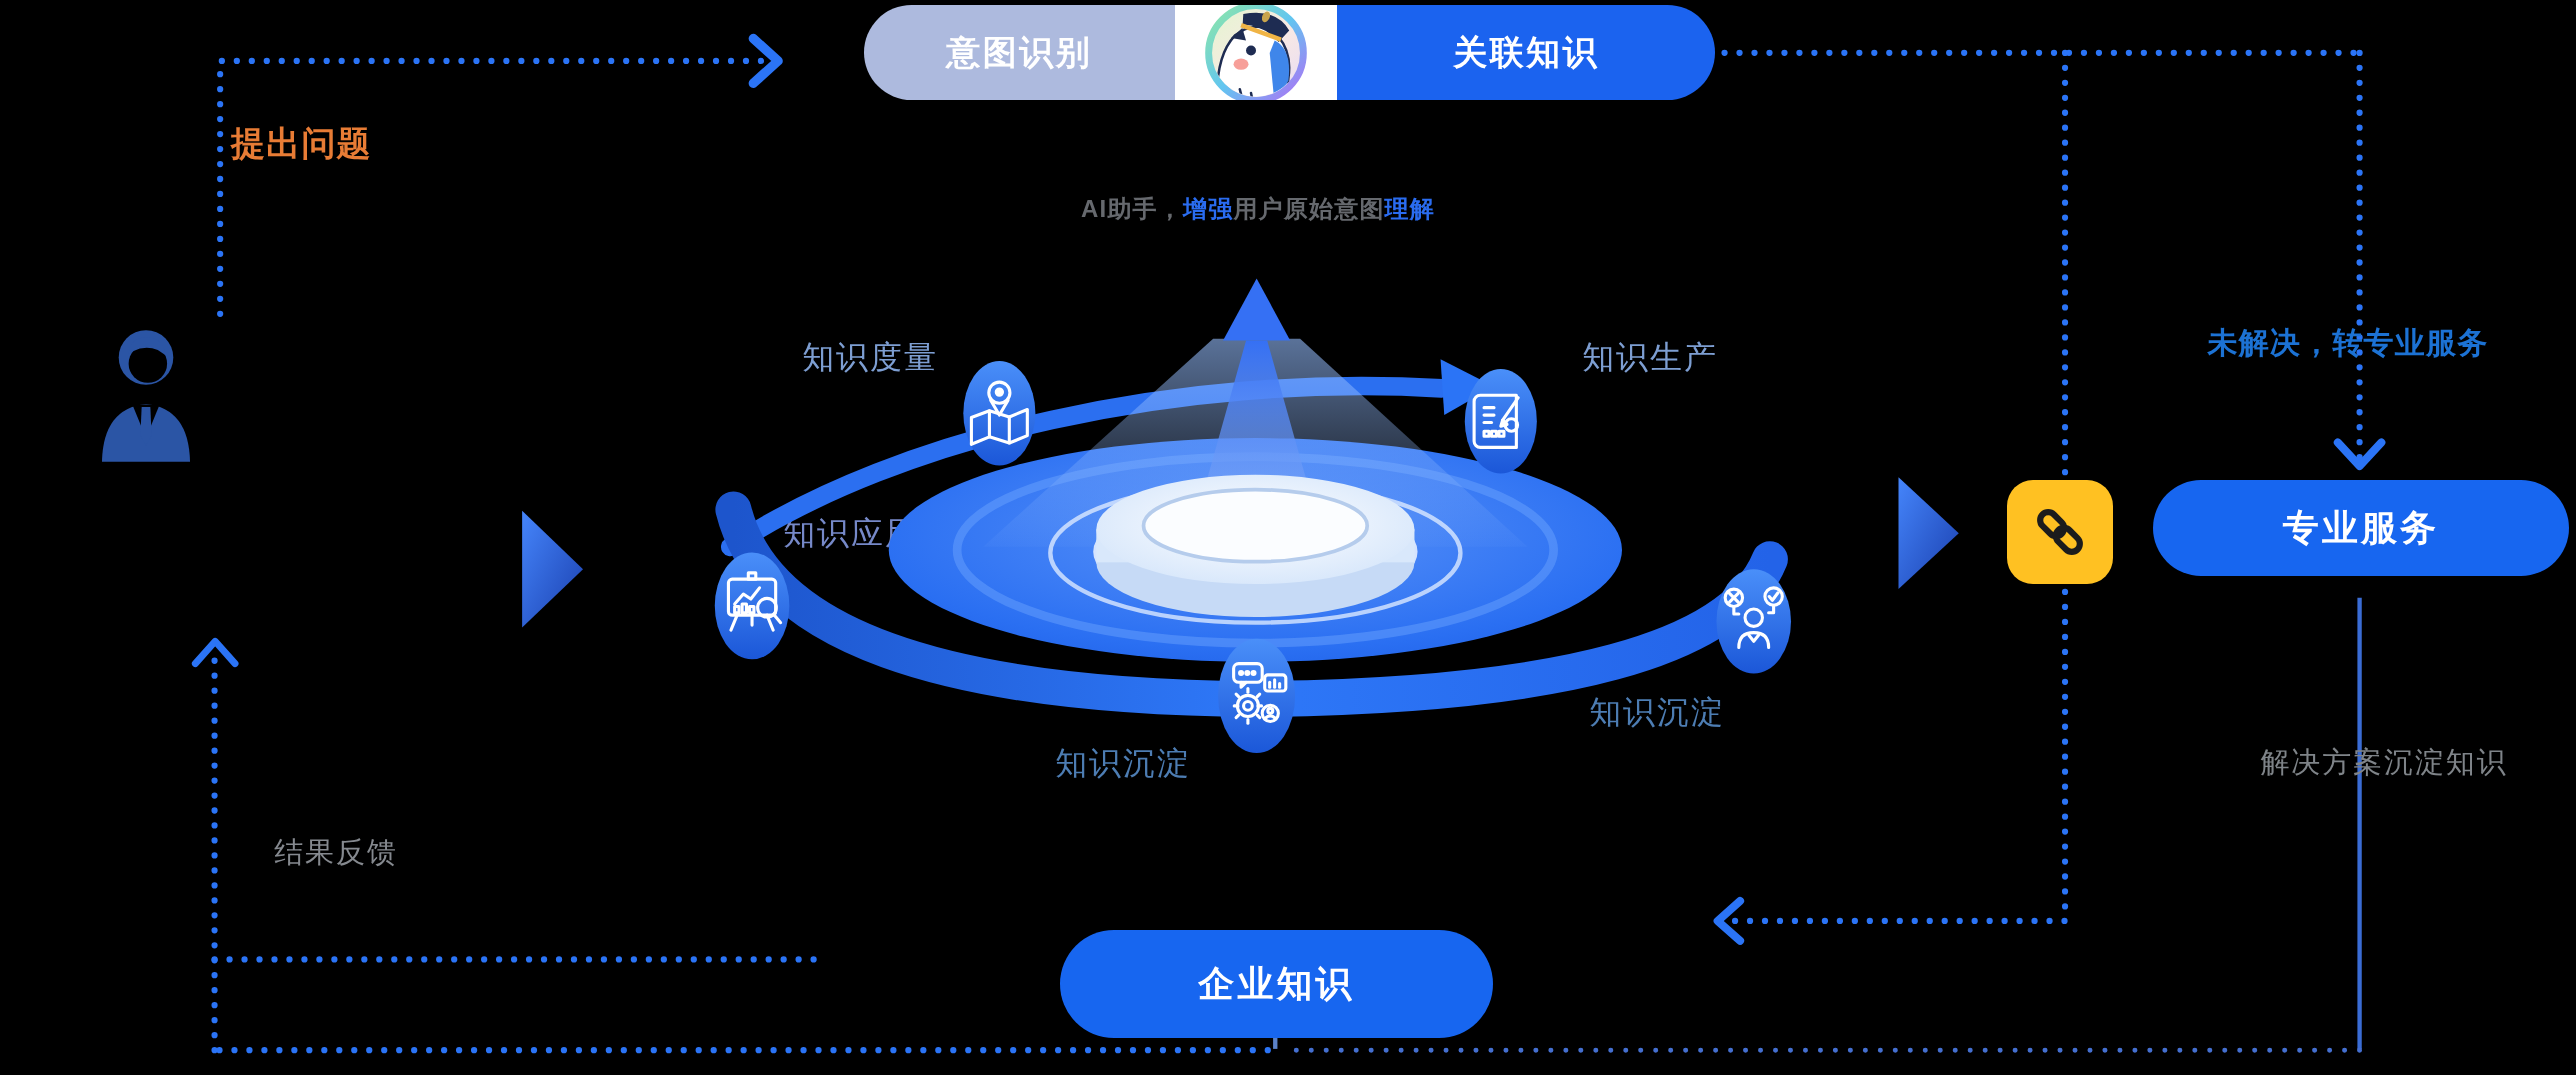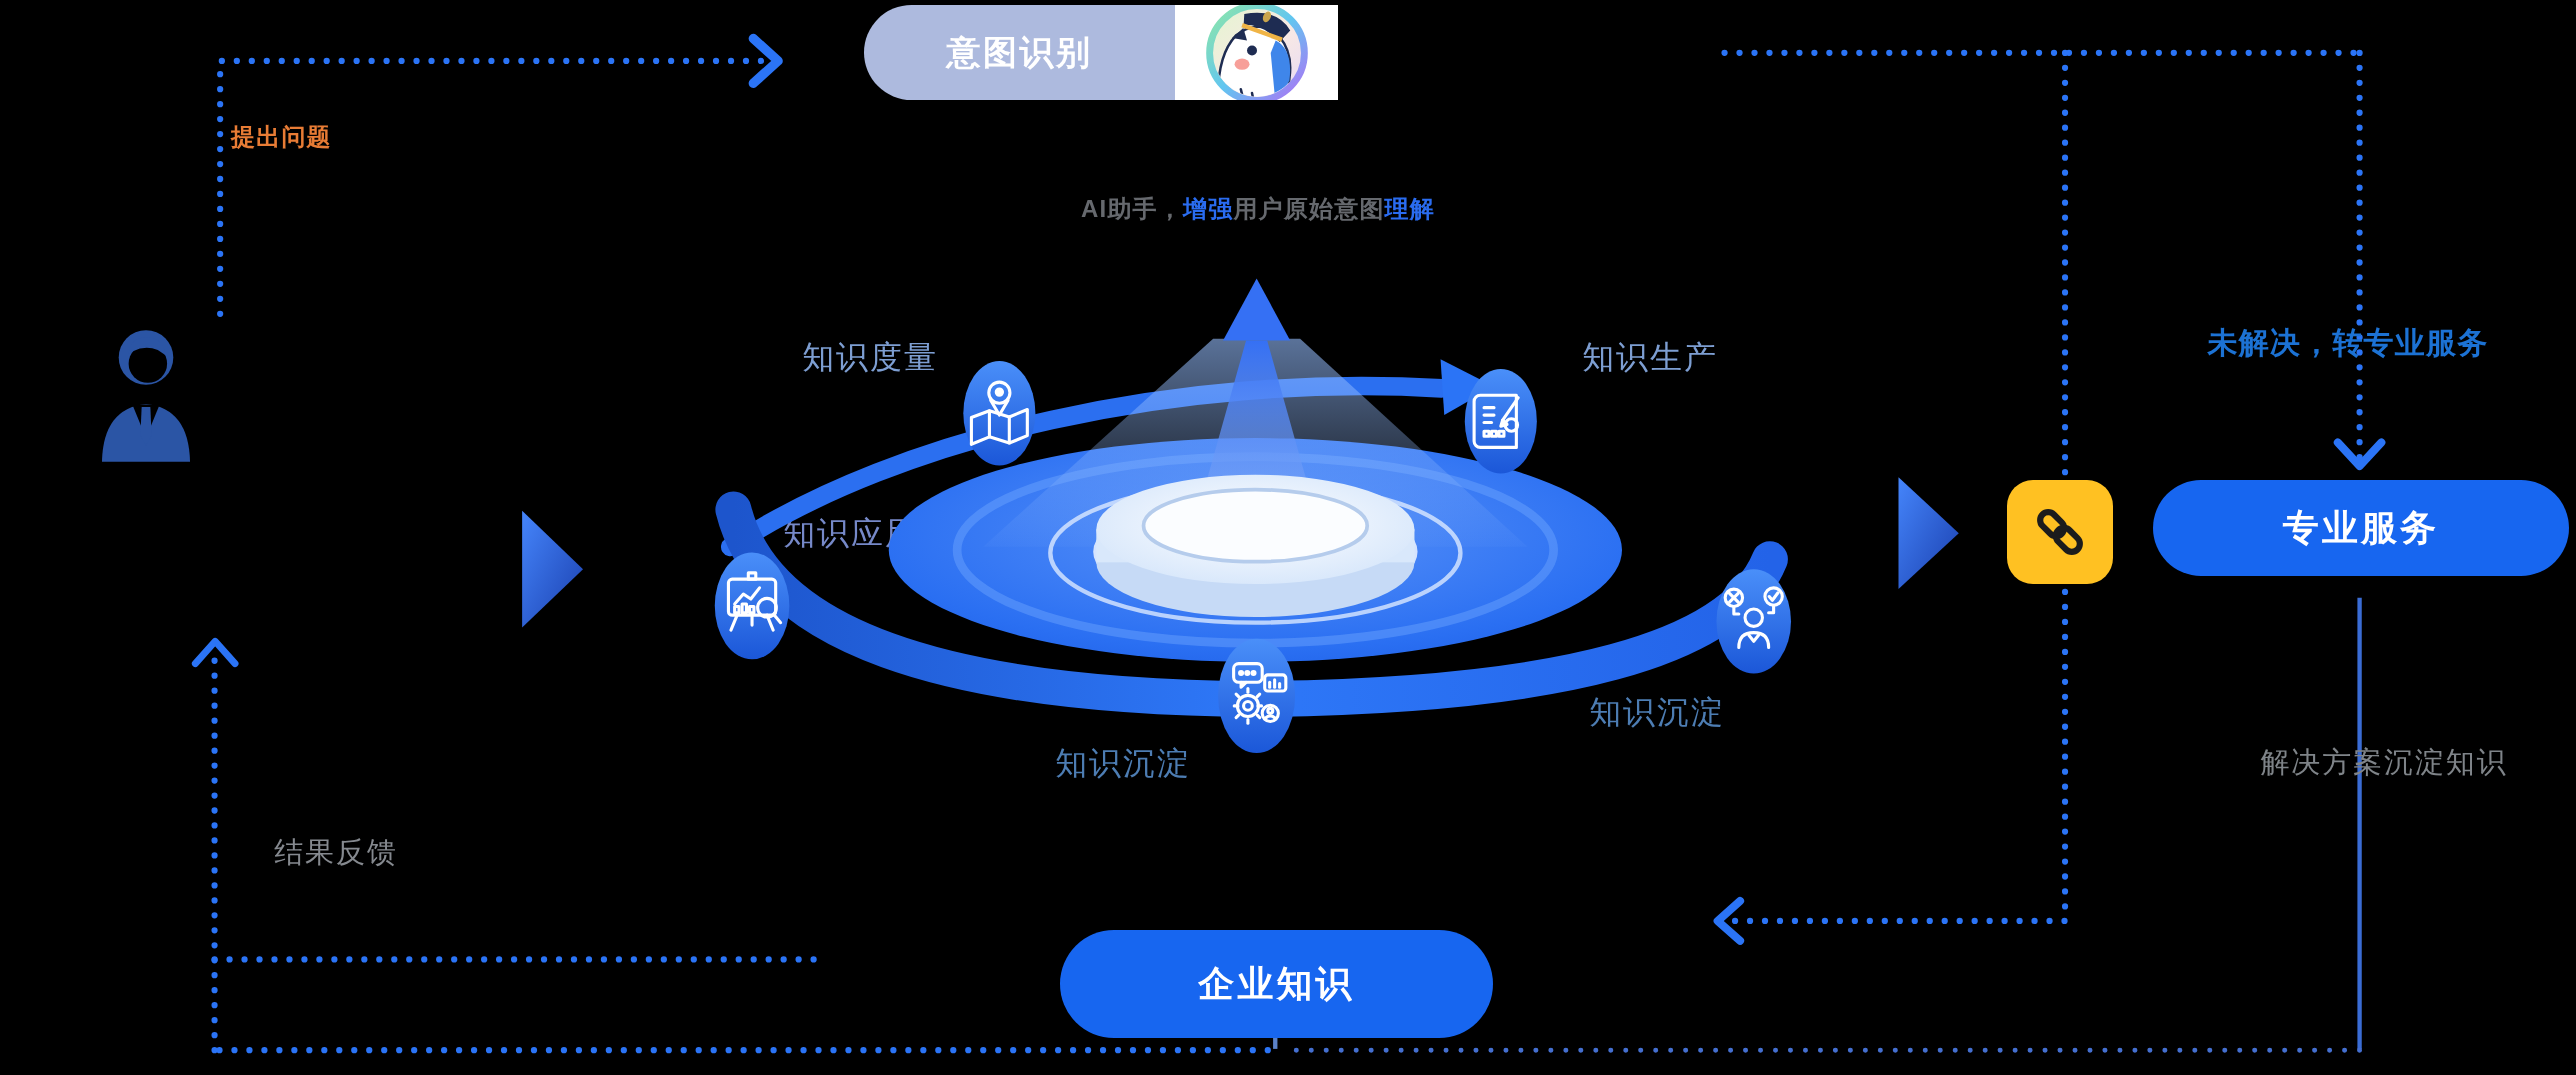--- a/index.html
+++ b/index.html
@@ -21,21 +21,21 @@
   
   .banner{position:absolute;left:864px;top:5px;width:851px;height:95px;border-radius:57px;
           overflow:hidden;display:flex;z-index:4;}
   .banner .seg{display:flex;align-items:center;justify-content:center;color:#fff;
                font-weight:bold;font-size:34px;letter-spacing:2.5px;}
   .seg-left{width:311px;background:#adbade;}
   .seg-mid{width:163px;background:#ffffff;}
   .seg-right{width:378px;background:#1b63ef;}
   
   .note{position:absolute;z-index:4;white-space:nowrap;}
-  .note-orange{color:#e87c35;font-weight:bold;font-size:24px;letter-spacing:1.2px;text-align:center;}
+  .note-orange{color:#e87c35;font-weight:bold;font-size:34px;letter-spacing:1.2px;text-align:center;}
   .note-blue{color:#1c72d4;font-weight:bold;font-size:30px;letter-spacing:1.2px;}
   .note-gray{color:#85898f;font-size:29px;letter-spacing:1.9px;}
   .ai-cap{font-size:24px;font-weight:bold;letter-spacing:1.2px;}
   .ai-gray{color:#66696e;} .ai-blue{color:#2a6cf0;}
   .yellow-box{position:absolute;left:2007px;top:480px;width:106px;height:104px;background:#ffc122;
               border-radius:26px;z-index:4;display:flex;align-items:center;justify-content:center;}
 </style>
 </head>
 <body>
 
@@ -268,20 +268,23 @@
             <rect x="-22" y="-32" width="68" height="7" fill="#f0b445" transform="rotate(-4 8 -28)"></rect>
           </g>
           <ellipse cx="16" cy="-58" rx="6" ry="9" fill="#c9a44c" transform="rotate(24 16 -58)"></ellipse>
           <circle cx="-8" cy="-4" r="8" fill="#1e2c52"></circle>
           <ellipse cx="-24" cy="18" rx="12" ry="9" fill="#f79f99"></ellipse>
           <line x1="-26" y1="58" x2="-23" y2="70" stroke="#1e2c52" stroke-width="4" stroke-linecap="round"></line>
           <line x1="-8" y1="64" x2="-6" y2="74" stroke="#1e2c52" stroke-width="4" stroke-linecap="round"></line>
         </g>
       </svg>
     </div>
+    <div class="seg seg-right">
+      <span>关联知识</span>
+    </div>
   </div>
 
   <div class="pill pill-enterprise">
     <span>企业知识</span>
   </div>
   <div class="pill pill-pro">
     <span>专业服务</span>
   </div>
 
   <div class="yellow-box">

